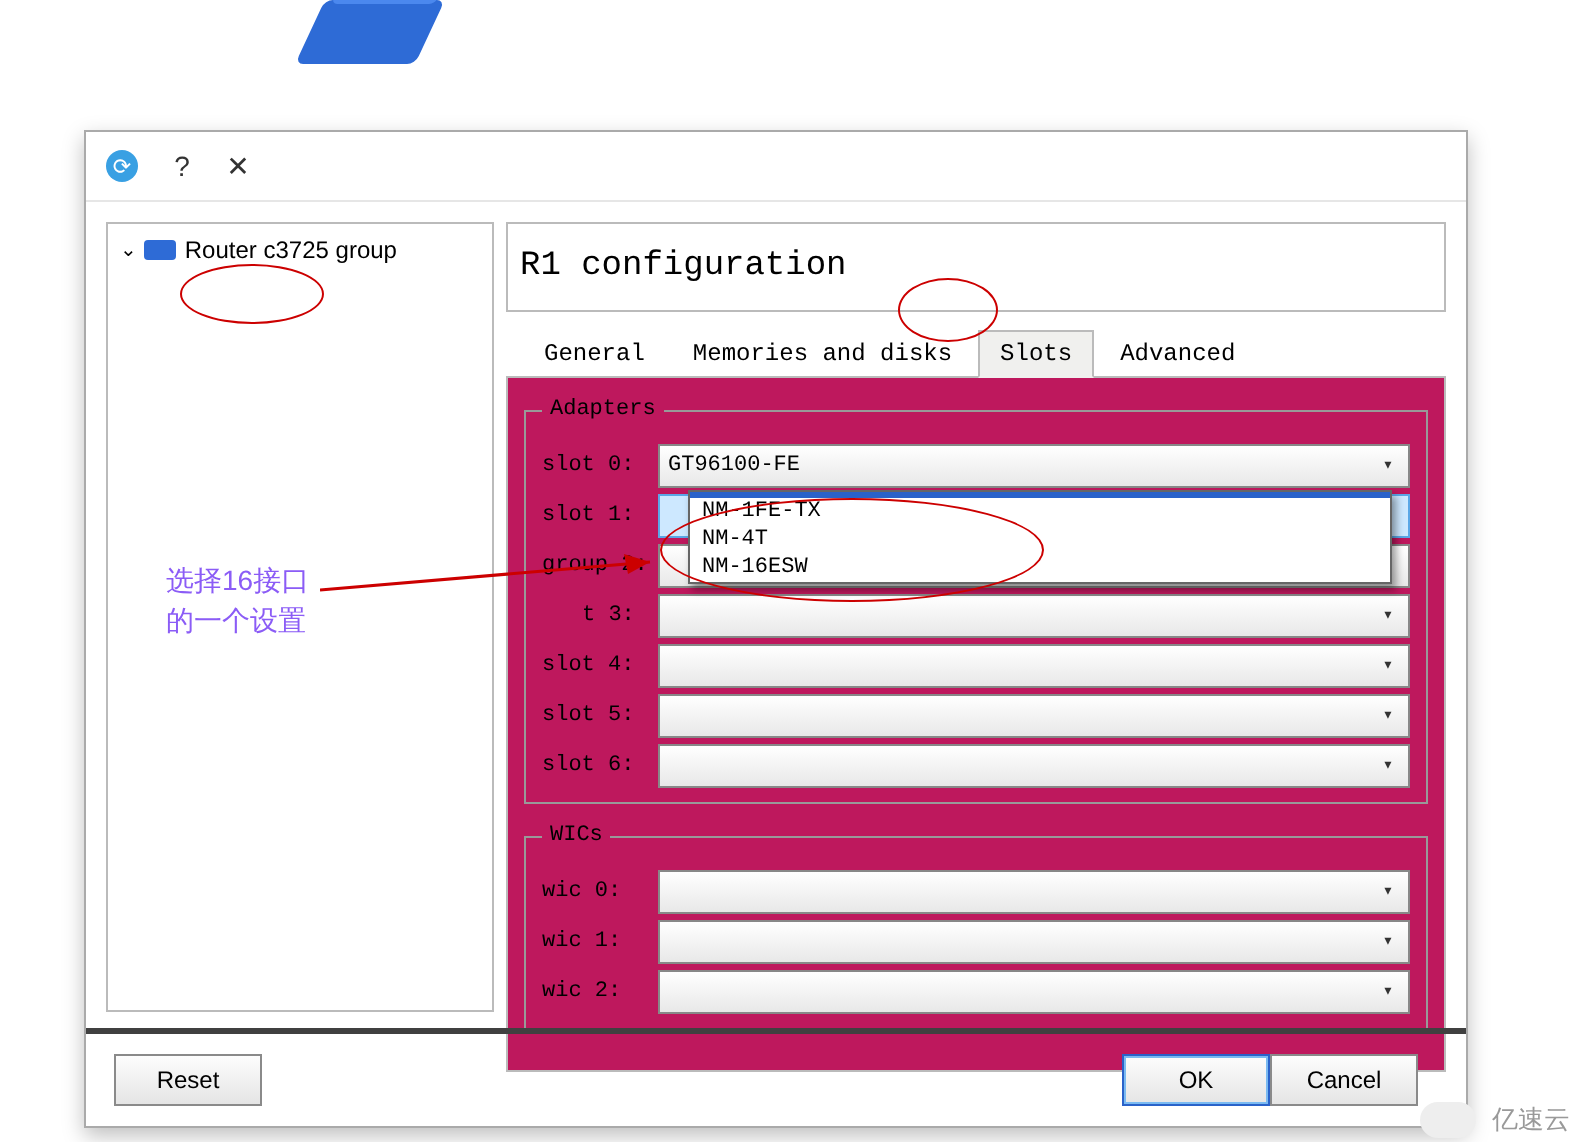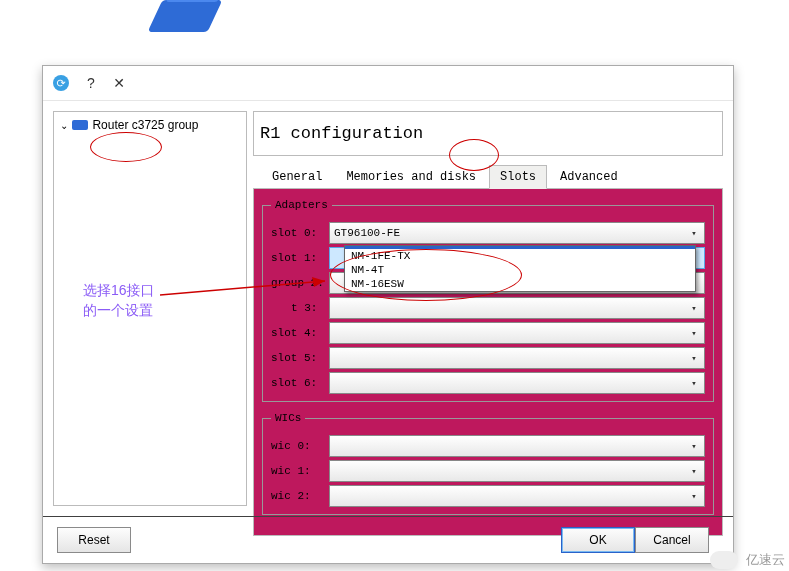--- a/index.html
+++ b/index.html
@@ -30,21 +30,21 @@
   .row label { width:58px; font-family:"Courier New",monospace; font-size:11px;}
   .combo { flex:1; height:20px; background:linear-gradient(#fff,#e8e8e8); border:1px solid #888; display:flex; align-items:center; padding:0 4px; font-family:"Courier New",monospace; font-size:11px; position:relative;}
   .combo .arrow { position:absolute; right:2px; top:2px; width:16px;height:16px; display:flex;align-items:center;justify-content:center;font-size:9px;color:#333;}
   .combo.selected { background:#cde8ff; border:1px solid #5aa7e6;}
   .dropdown { position:absolute; left:344px; top:245px; width:350px; background:#fff; border:1px solid #666; box-shadow:2px 3px 4px rgba(0,0,0,.4); z-index:5;}
   .dropdown .bluebar { height:3px;background:#2a62c9;}
   .dropdown .opt { padding:1px 6px; font-family:"Courier New",monospace; font-size:11px;}
   .dropdown-ellipse { position:absolute; border:1px solid #c00; border-radius:50%; pointer-events:none; z-index:6;}
   .annotation { position:absolute; color:#8b5cf6; font-size:14px; line-height:20px; font-family:"Microsoft YaHei",sans-serif;}
   .arrow-svg { position:absolute; pointer-events:none; z-index:4;}
-  .buttons { position:absolute; bottom:0; left:0; right:0; height:46px; border-top:1px solid #404040; display:flex; align-items:center; padding:0 14px; }
+  .buttons { position:absolute; bottom:0; left:0; right:0; height:46px; border-top:3px solid #404040; display:flex; align-items:center; padding:0 14px; }
   .btn { min-width:72px; height:24px; background:linear-gradient(#fdfdfd,#e5e5e5); border:1px solid #8a8a8a; font-size:12px; display:flex;align-items:center;justify-content:center;}
   .btn.default { border:1px solid #2a62c9; box-shadow:0 0 0 1px #7abaf2 inset;}
   .watermark { position:absolute; right:4px; bottom:2px; display:flex;align-items:center; gap:8px; color:#999; font-size:13px;}
   .watermark .cloud { width:28px;height:18px;border-radius:10px;background:#eee;position:relative;}
 </style>
 </head>
 <body>
 
 <div class="router-icon-top"></div>
 

